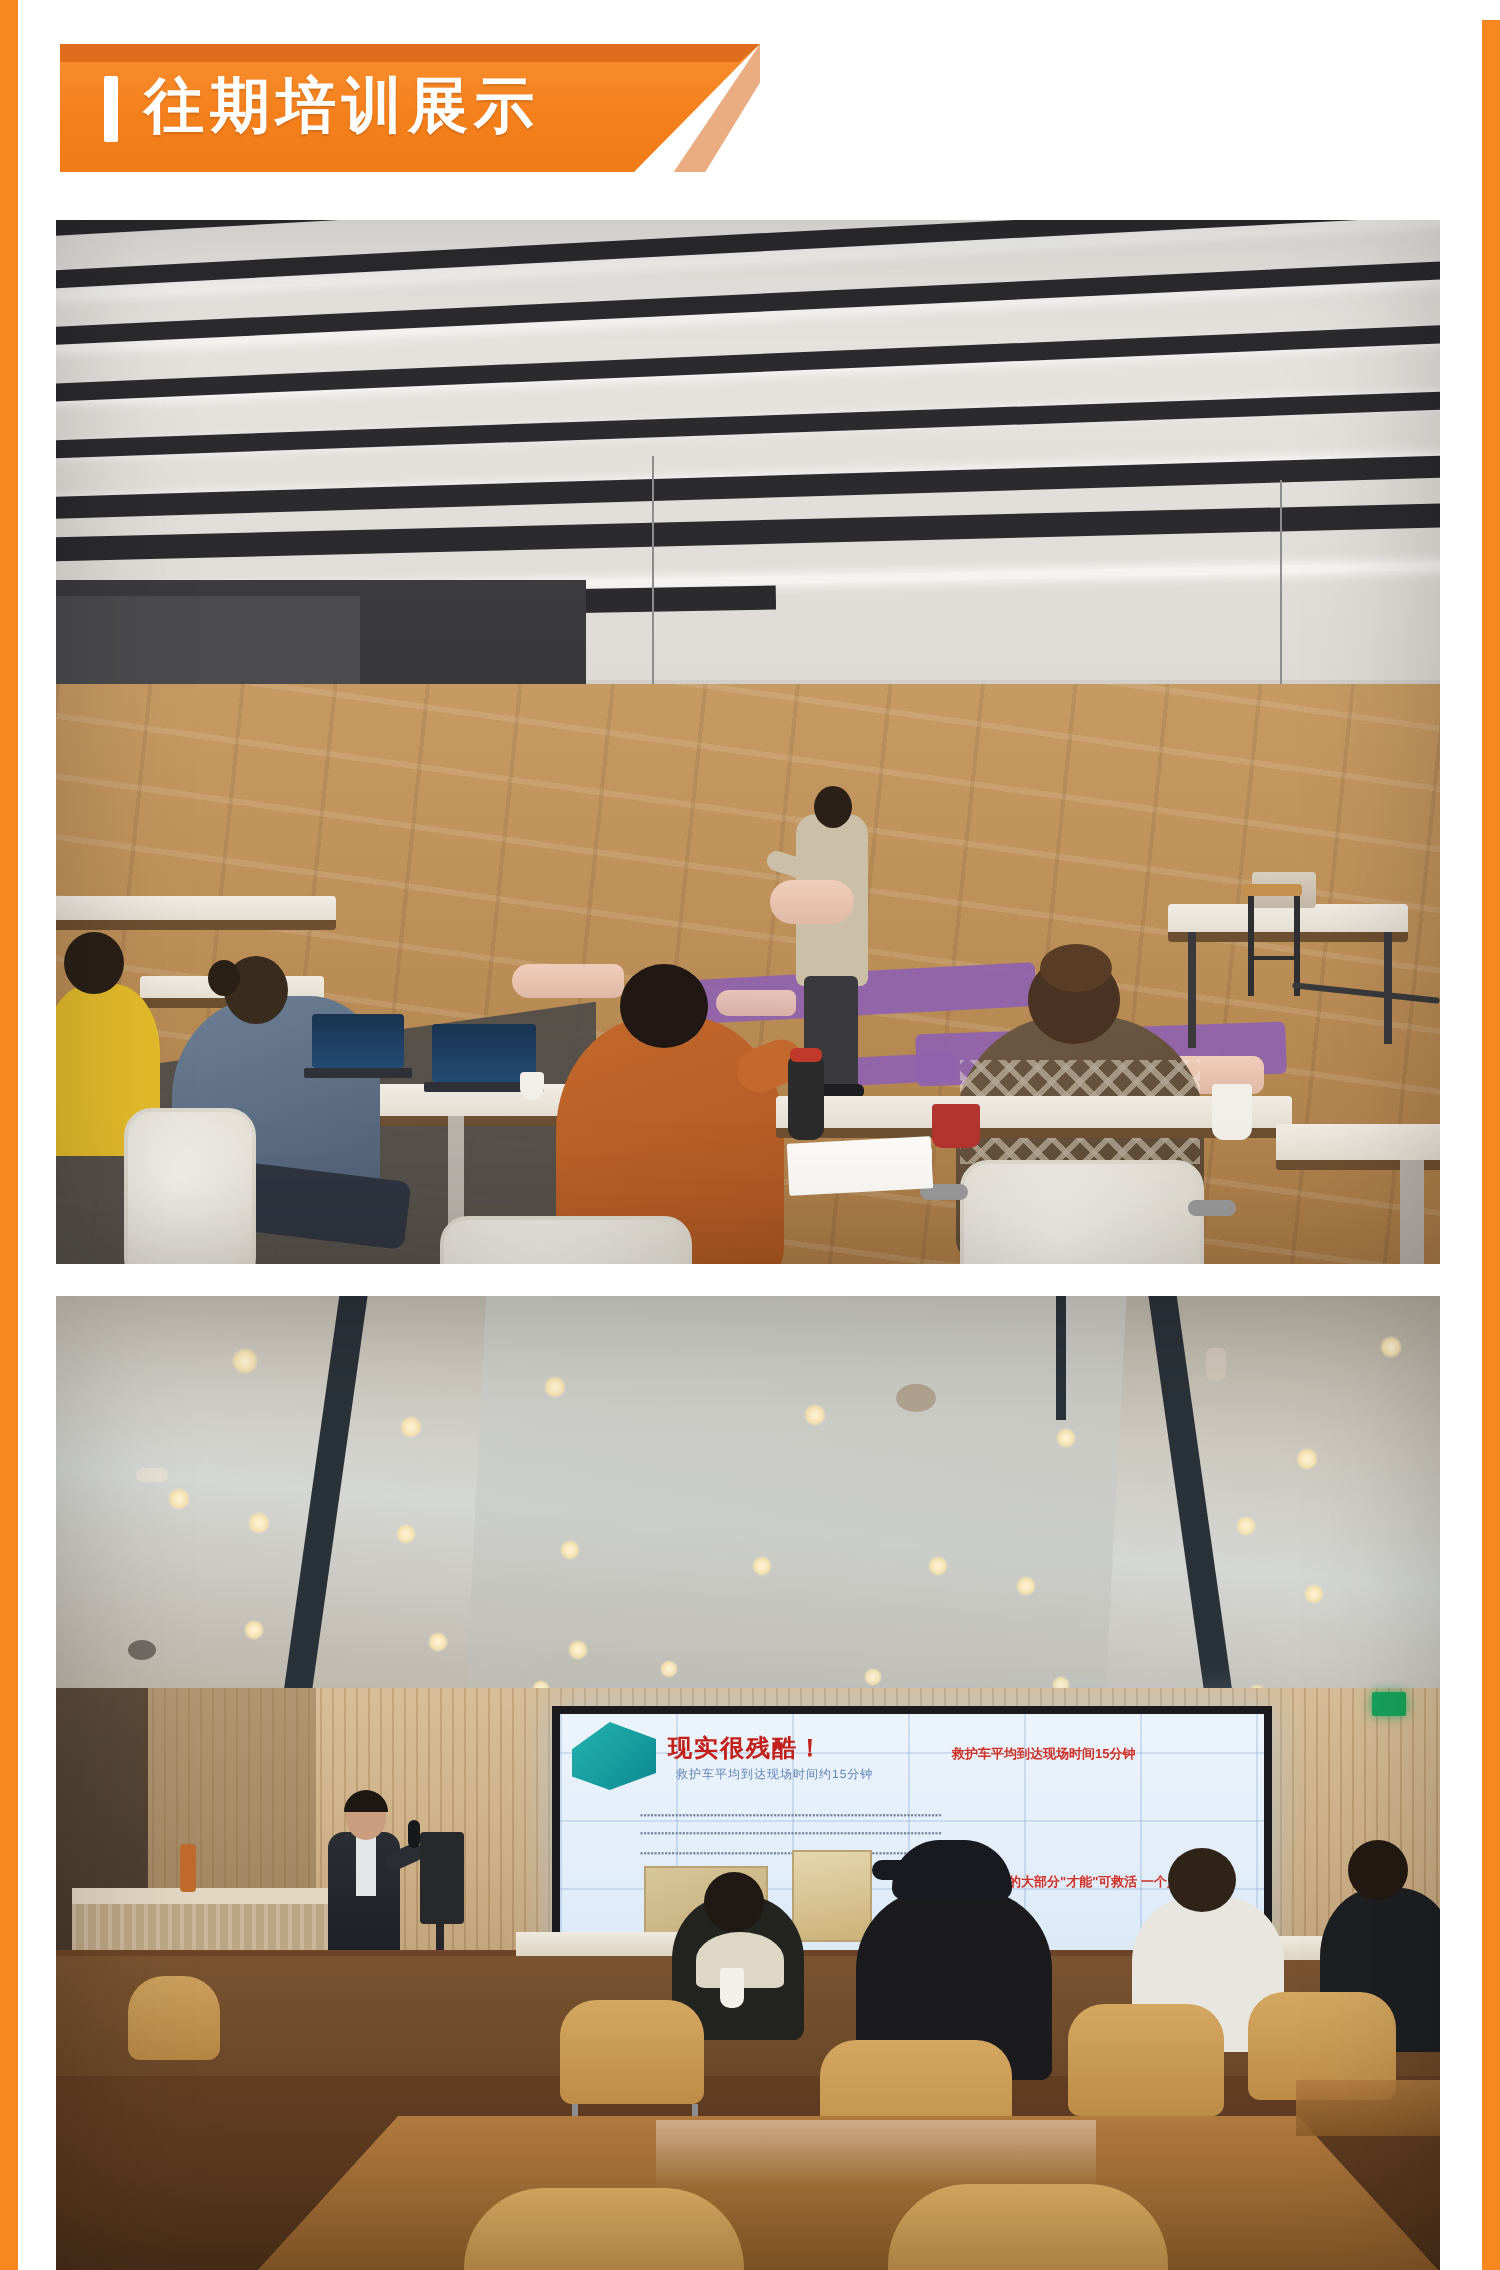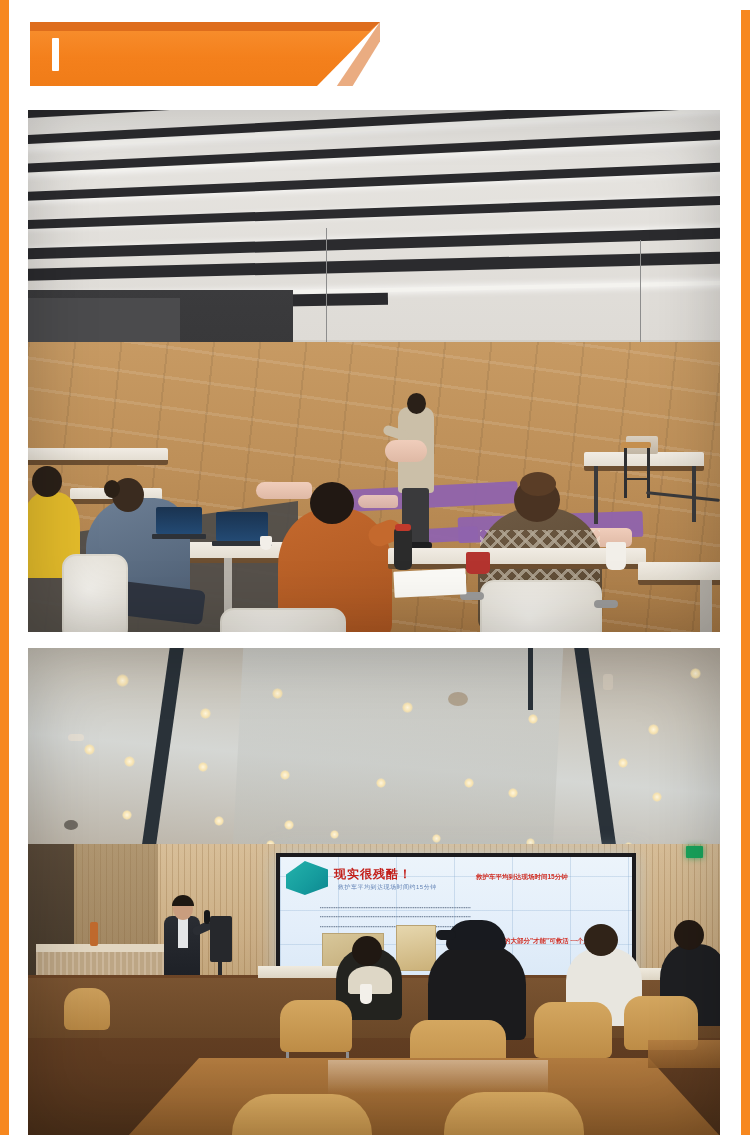--- a/index.html
+++ b/index.html
@@ -294,20 +294,21 @@
 
   <div class="edge-bar left"></div>
   <div class="edge-bar right"></div>
 
   <div class="banner">
     <div class="banner-shape"></div>
     <div class="banner-bevel"></div>
     <div class="banner-bevel2"></div>
     <div class="banner-inner">
       <div class="banner-tick"></div>
+      <div class="banner-title">往期培训展示</div>
     </div>
   </div>
 
   <div class="photo photo-1">
     <div class="scene">
 
       <div class="l p1-wall"></div>
       <div class="l p1-ceiling"></div>
 
       <div class="l p1-beam" style="top:2px;  transform: rotate(-3.2deg);"></div>

